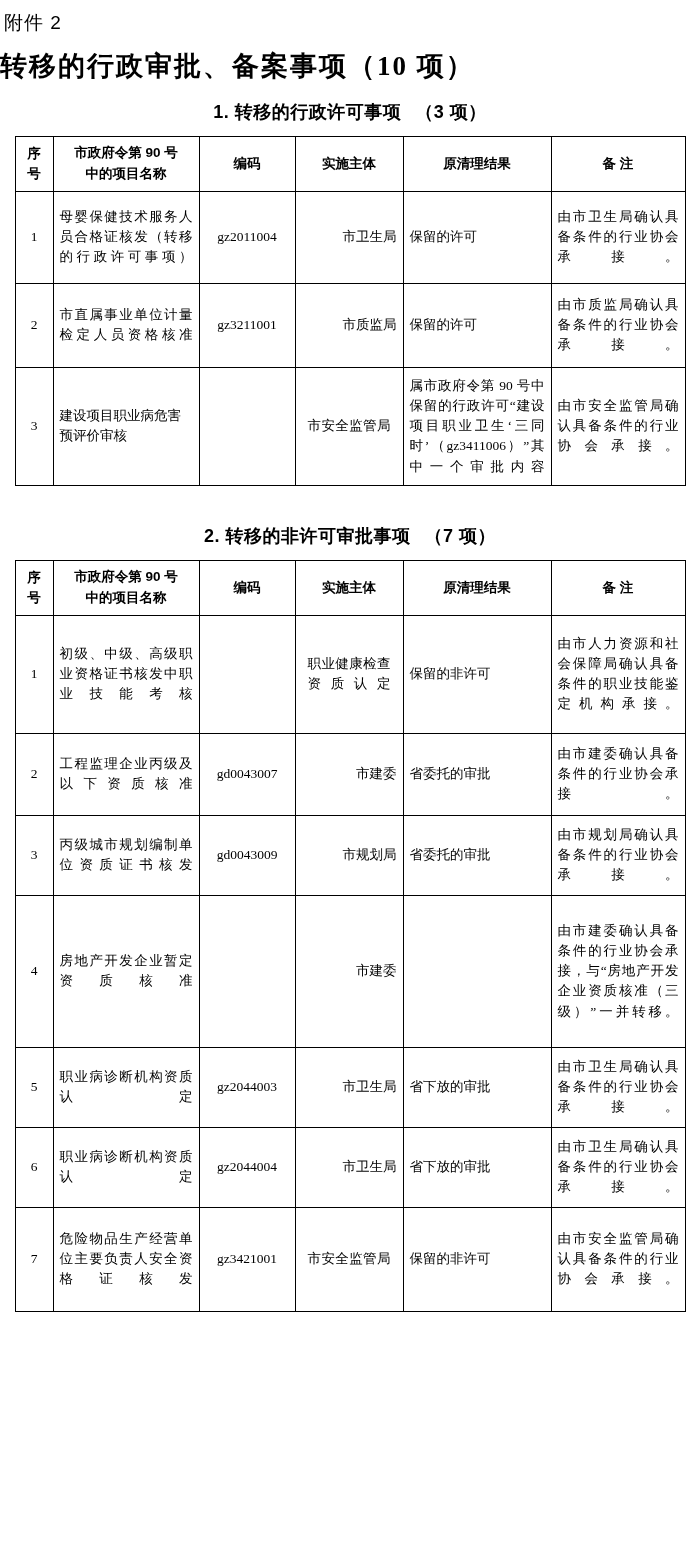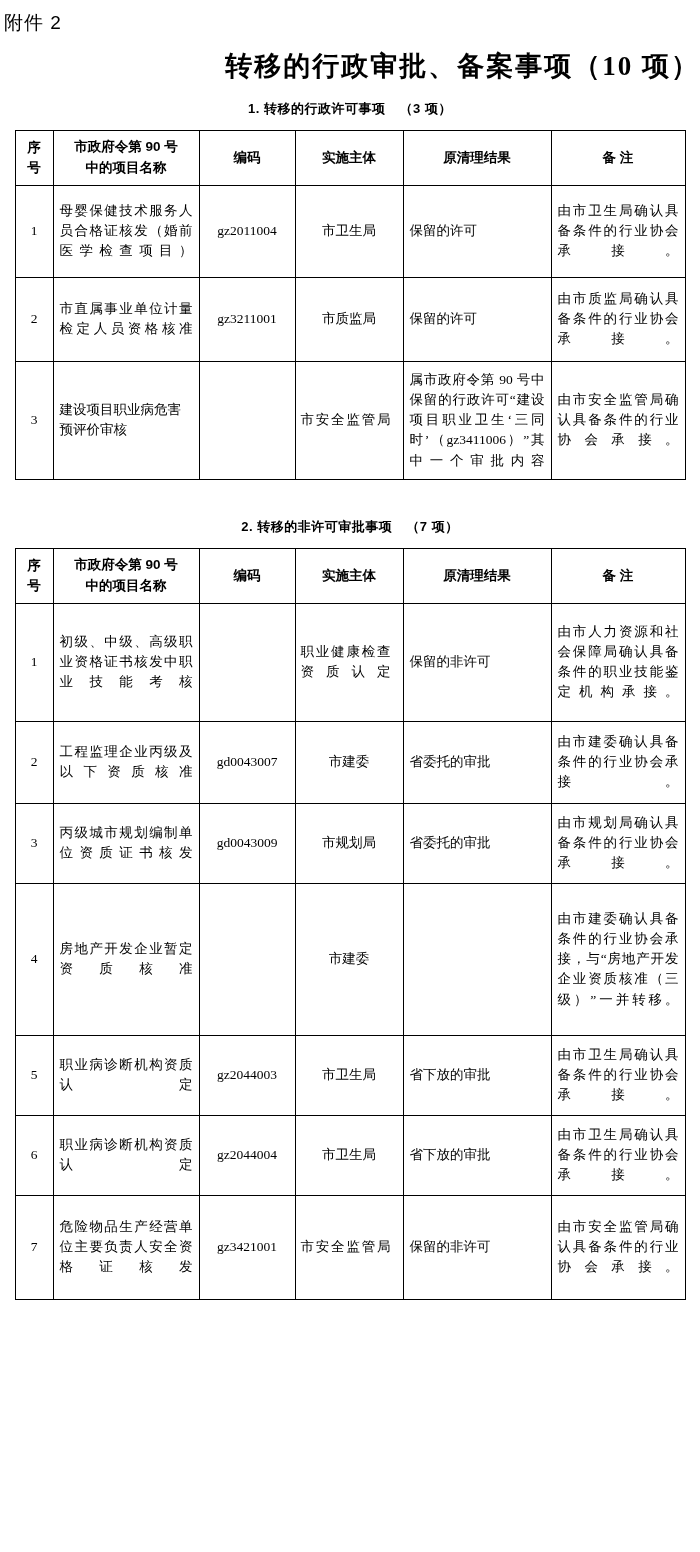--- a/index.html
+++ b/index.html
@@ -20,32 +20,32 @@
     padding: 8px 0 10px 0;
   }
   .attach-label {
     font-family: "Liberation Sans", sans-serif;
     font-weight: normal;
     font-size: 19px;
     margin: 2px 0 0 4px;
     letter-spacing: 1px;
   }
   .doc-title {
-    text-align: right;
+    text-align: left;
     font-family: "Liberation Serif", serif;
     font-weight: bold;
     font-size: 27px;
     letter-spacing: 2px;
-    margin: 12px 0 16px 12px;
+    margin: 12px 0 16px 0;
   }
   .section-title {
     text-align: center;
     font-family: "Liberation Sans", sans-serif;
     font-weight: bold;
-    font-size: 13px;
+    font-size: 18px;
     margin: 0 0 8px 0;
     letter-spacing: 0.5px;
   }
   .section-title .count {
     font-weight: bold;
     margin-left: 14px;
   }
   table.doc-table {
     border-collapse: collapse;
     width: 616px;
@@ -73,22 +73,22 @@
   .col-name { width: 146px; }
   .col-code { width: 96px; text-align: center; }
   .col-org { width: 108px; text-align: center; }
   .col-result { width: 148px; }
   .col-note { width: 134px; }
 
   td.seq { text-align: center; font-size: 13.5px; }
   td.name { text-align: justify; text-align-last: justify; padding: 8px 10px; }
   td.name.nojust { text-align: left; text-align-last: left; }
   td.code { text-align: center; font-family: "Liberation Serif", serif; }
-  td.org { text-align: center; }
-  td.org.just { text-align: justify; text-align-last: justify; padding-left: 5px; padding-right: 12px; }
+  td.org { text-align: right; }
+  td.org.just { text-align: justify; text-align-last: justify; padding-left: 12px; padding-right: 12px; }
   td.result { text-align: left; }
   td.result.just { text-align: justify; text-align-last: justify; }
   td.note { text-align: justify; text-align-last: justify; padding: 8px 10px; }
   .spacer { height: 26px; }
   .tbl-wrap { margin-bottom: 0; }
 </style>
 </head>
 <body>
 
 <div class="page">
@@ -120,21 +120,21 @@
         </th>
         <th>编码</th>
         <th>实施主体</th>
         <th>原清理结果</th>
         <th>备  注</th>
       </tr>
     </thead>
     <tbody>
       <tr style="height:92px;">
         <td class="seq">1</td>
-        <td class="name">母婴保健技术服务人员合格证核发（婚前医学检查项目）</td>
+        <td class="name">母婴保健技术服务人员合格证核发（转移的行政许可事项）</td>
         <td class="code">gz2011004</td>
         <td class="org">市卫生局</td>
         <td class="result">保留的许可</td>
         <td class="note">由市卫生局确认具备条件的行业协会承接。</td>
       </tr>
       <tr style="height:84px;">
         <td class="seq">2</td>
         <td class="name">市直属事业单位计量检定人员资格核准</td>
         <td class="code">gz3211001</td>
         <td class="org">市质监局</td>

